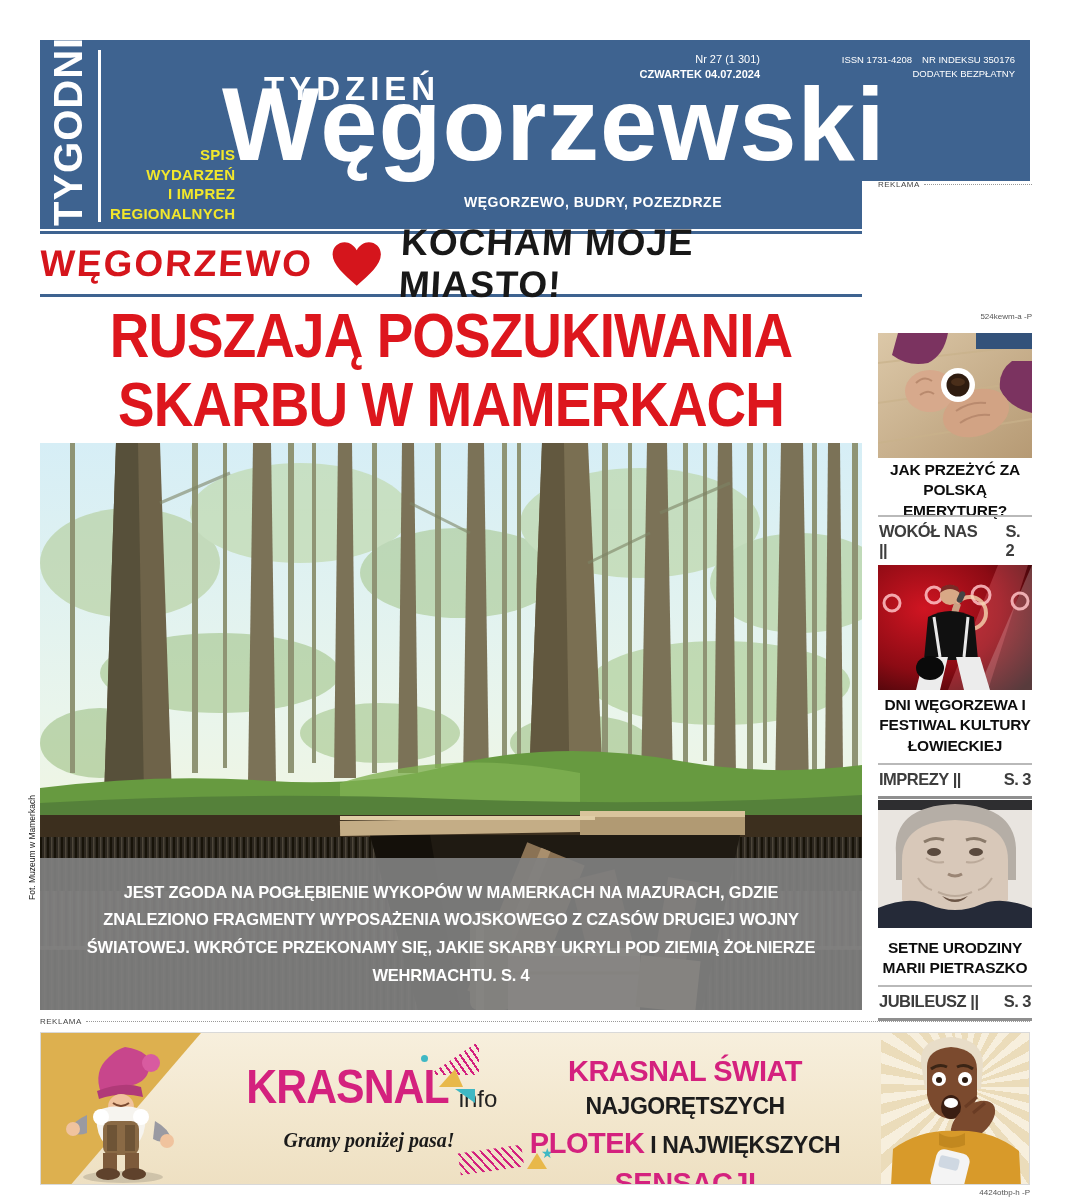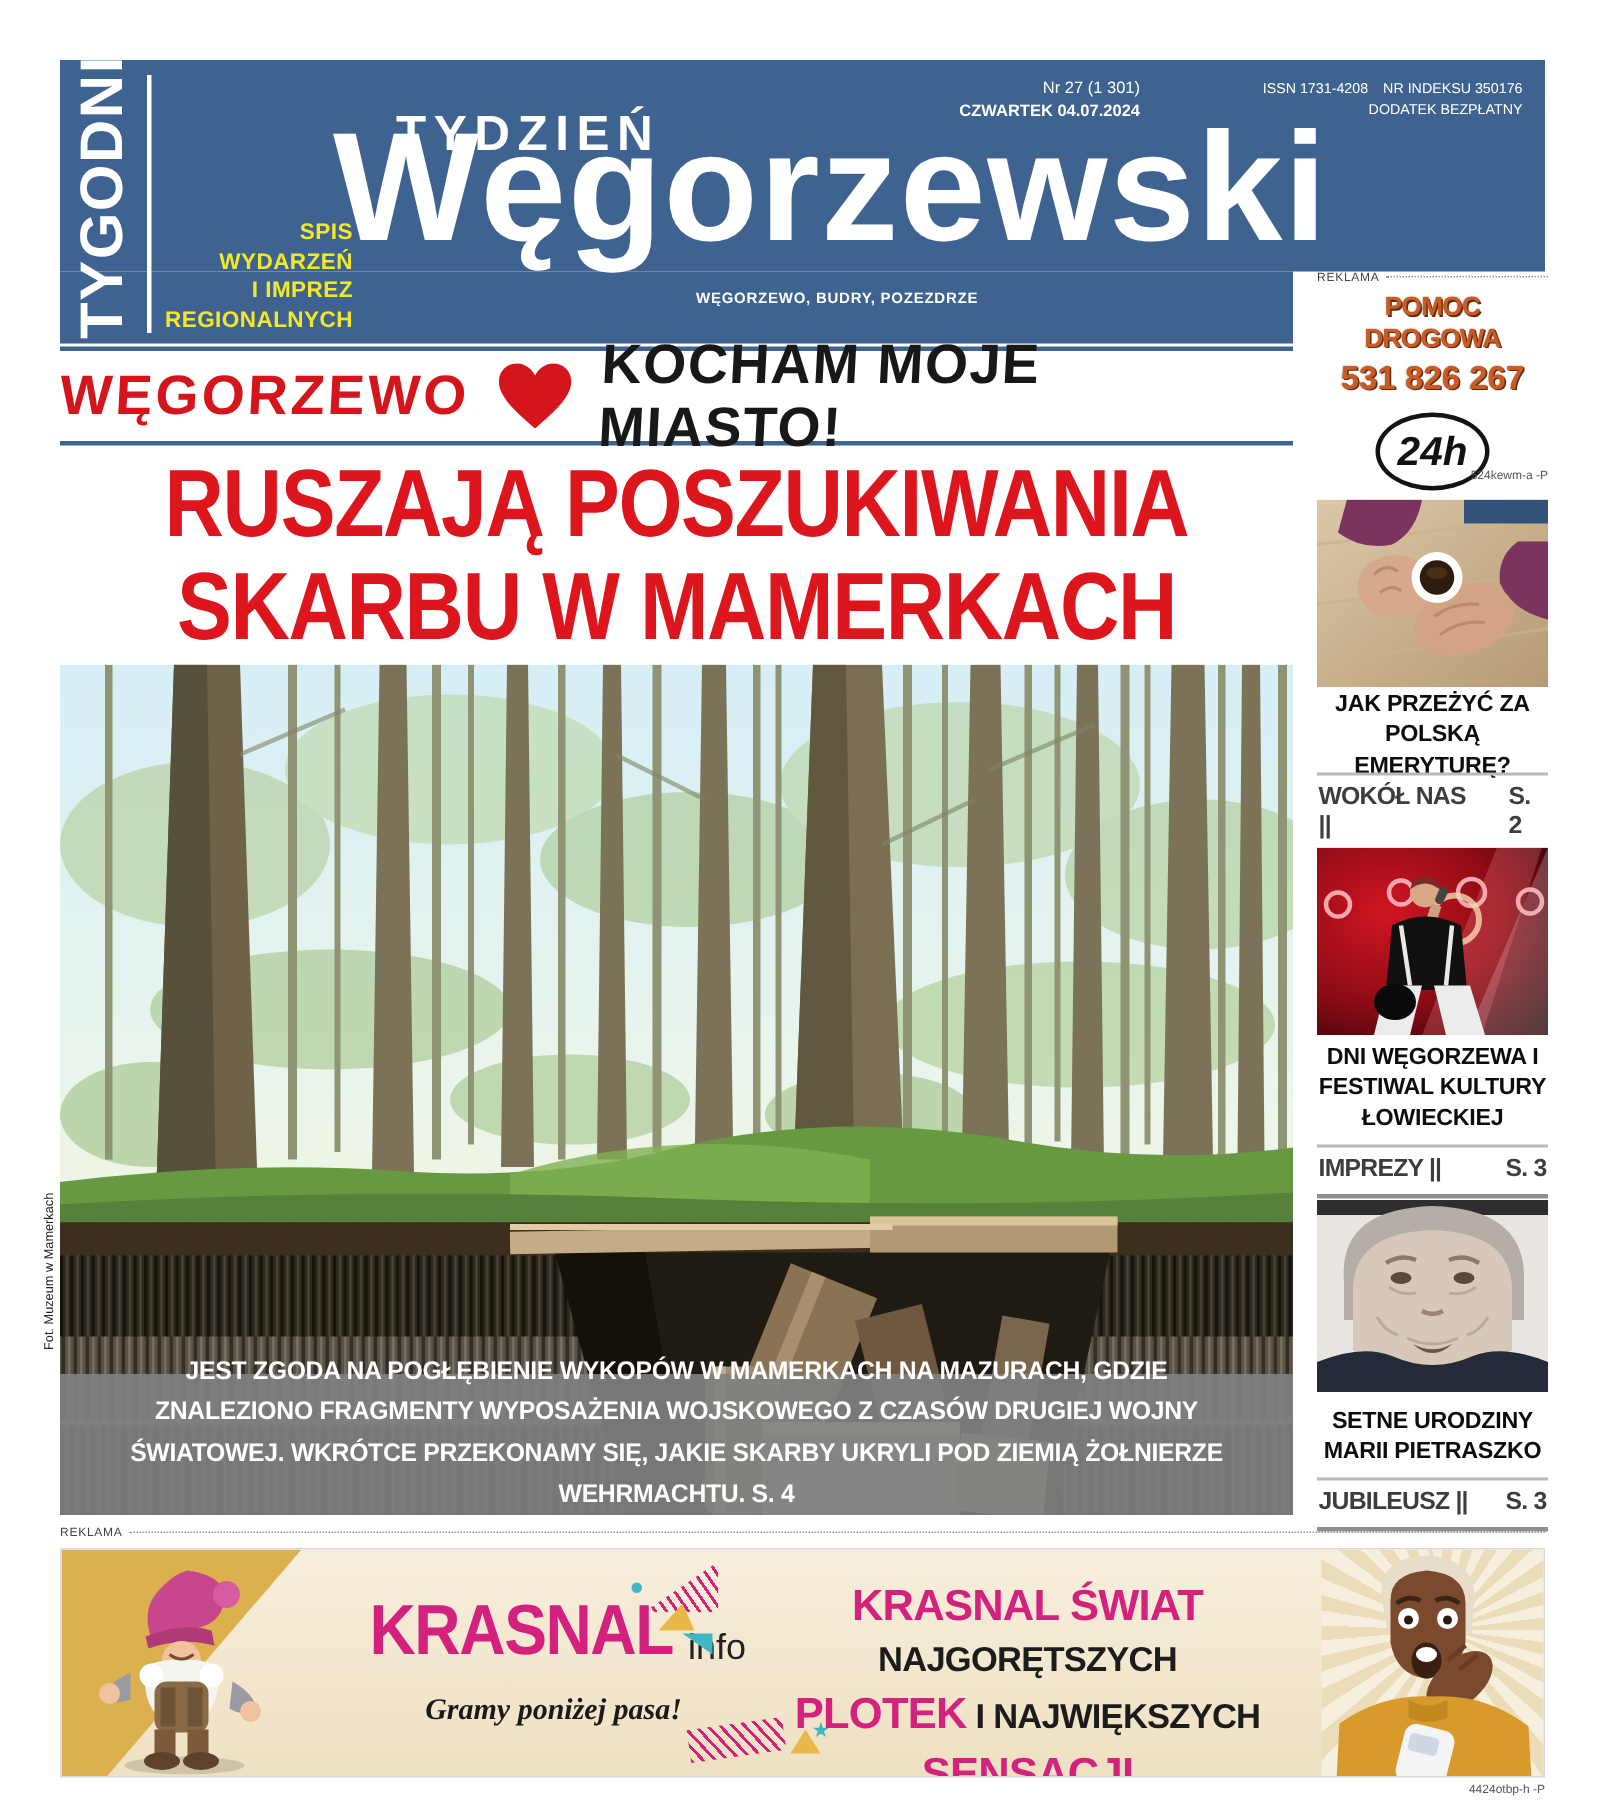--- a/index.html
+++ b/index.html
@@ -9,38 +9,38 @@
   
   .mast-blue-top { position:absolute; left:40px; top:40px; width:990px; height:141px; background:#3e6390; }
   .mast-blue-low { position:absolute; left:40px; top:181px; width:822px; height:48px; background:#3e6390; }
   .tygodnik-wrap { position:absolute; left:46px; top:226px; width:186px; transform:rotate(-90deg); transform-origin:0 0; text-align:center; }
   .tygodnik-wrap span { color:#fff; font-weight:700; font-size:40px; letter-spacing:1px; }
   .mast-vline { position:absolute; left:98px; top:50px; width:3px; height:172px; background:#fff; }
   .cgk { position:absolute; left:110px; top:54px; color:#fff; font-weight:700; font-size:25px; line-height:1.12; letter-spacing:0.5px; }
   .spis { position:absolute; left:110px; top:145px; color:#f2e72b; font-weight:700; font-size:15px; line-height:1.3; letter-spacing:0.3px;text-align:right; }
   .title-top { position:absolute; left:264px; top:70px; color:#fff; font-weight:700; font-size:33px; letter-spacing:5px; }
   .title-main { position:absolute; left:222px; top:66px; color:#fff; font-weight:700; font-size:103px; letter-spacing:1px; }
-  .title-sub { position:absolute; left:464px; top:194px; color:#fff; font-weight:700; font-size:10px; letter-spacing:0.5px; }
+  .title-sub { position:absolute; left:464px; top:194px; color:#fff; font-weight:700; font-size:14px; letter-spacing:0.5px; }
   .issue-block { position:absolute; left:590px; top:52px; width:170px; text-align:right; color:#fff; font-size:11px; line-height:1.4; }
   .issue-block .b { font-weight:700; }
   .issn-block { position:absolute; left:800px; top:53px; width:215px; text-align:right; color:#fff; font-size:9.5px; line-height:1.5; }
   .issn-block .row span { margin-left:10px; }
 
   
   .city-banner { position:absolute; left:40px; top:231px; width:822px; height:66px; background:#ffffff; border-top:3px solid #3e6390; border-bottom:3px solid #3e6390; display:flex; align-items:center; justify-content:center; gap:18px; }
   .city-name { color:#d5151c; font-weight:700; font-size:37px; letter-spacing:2px; transform:skewX(-3deg); }
   .city-slogan { color:#181818; font-weight:700; font-size:37px; letter-spacing:1px; transform:skewX(-3deg); }
   .heart { width:52px; height:48px; }
 
   
   .lead-headline { position:absolute; left:40px; top:302px; width:822px; text-align:center; color:#dd161d; font-weight:700; font-size:59px; line-height:1.08; letter-spacing:-1px; transform:scale(0.93,1.08); transform-origin:center top; }
 
   
   .main-photo { position:absolute; left:40px; top:443px; width:822px; height:567px; overflow:hidden; }
-  .photo-caption { position:absolute; left:0; bottom:0; width:100%; height:94px; background:rgba(128,128,128,0.92); display:flex; align-items:flex-end; justify-content:center; }
+  .photo-caption { position:absolute; left:0; bottom:0; width:100%; height:152px; background:rgba(128,128,128,0.92); display:flex; align-items:center; justify-content:center; }
   .photo-caption div { color:#fff; font-weight:700; font-size:17px; line-height:1.62; text-align:center; padding:0 26px; letter-spacing:-0.2px; transform:scale(0.97,1); }
   .photo-credit { position:absolute; left:27px; top:900px; transform:rotate(-90deg); transform-origin:0 0; font-size:8.5px; color:#222; white-space:nowrap; }
 
   
   .reklama-row { position:absolute; display:flex; align-items:center; gap:4px; font-size:8px; color:#444; letter-spacing:0.5px; }
   .reklama-row .dots { flex:1; border-bottom:1px dotted #999; height:1px; }
   .pomoc { position:absolute; left:878px; top:194px; width:154px; text-align:center; }
   .pomoc .t1 { color:#cf5a20; font-weight:700; font-size:17.5px; letter-spacing:-0.5px; text-shadow:0 0 1px #5a3014, 1px 1px 0 #5a3014; }
   .pomoc .t2 { color:#cf5a20; font-weight:700; font-size:22px; margin-top:3px; text-shadow:0 0 1px #5a3014, 1px 1px 0 #5a3014; }
   .badge24 { width:76px; height:52px; border:3px solid #131313; border-radius:50%; margin:10px auto 0; display:flex; align-items:center; justify-content:center; font-weight:700; font-style:italic; font-size:27px; color:#111; background:#fff; }
@@ -231,25 +231,20 @@
       <div>JEST ZGODA NA POGŁĘBIENIE WYKOPÓW W MAMERKACH NA MAZURACH, GDZIE ZNALEZIONO FRAGMENTY WYPOSAŻENIA WOJSKOWEGO Z CZASÓW DRUGIEJ WOJNY ŚWIATOWEJ. WKRÓTCE PRZEKONAMY SIĘ, JAKIE SKARBY UKRYLI POD ZIEMIĄ ŻOŁNIERZE WEHRMACHTU. S. 4</div>
     </div>
   </div>
   <div class="photo-credit">Fot. Muzeum w Mamerkach</div>
 
   <div class="reklama-row" style="left:878px; top:180px; width:154px;">
     <span>REKLAMA</span>
       <span class="dots"></span>
   </div>
 
-  <div class="pomoc">
-    <div class="t1">POMOC DROGOWA</div>
-    <div class="t2">531 826 267</div>
-    <div class="badge24">24h</div>
-  </div>
   <div class="ad-code" style="left:940px; top:312px; width:92px; text-align:right;">524kewm-a  -P</div>
 
   <div class="side-photo" style="top:333px;">
     <svg width="154" height="125" viewBox="0 0 154 125">
       <defs>
           <linearGradient id="wood" x1="0" y1="0" x2="1" y2="1">
         <stop offset="0" stop-color="#dcc8a8"></stop>
             <stop offset="1" stop-color="#b69a74"></stop>
           </linearGradient>
         </defs>

